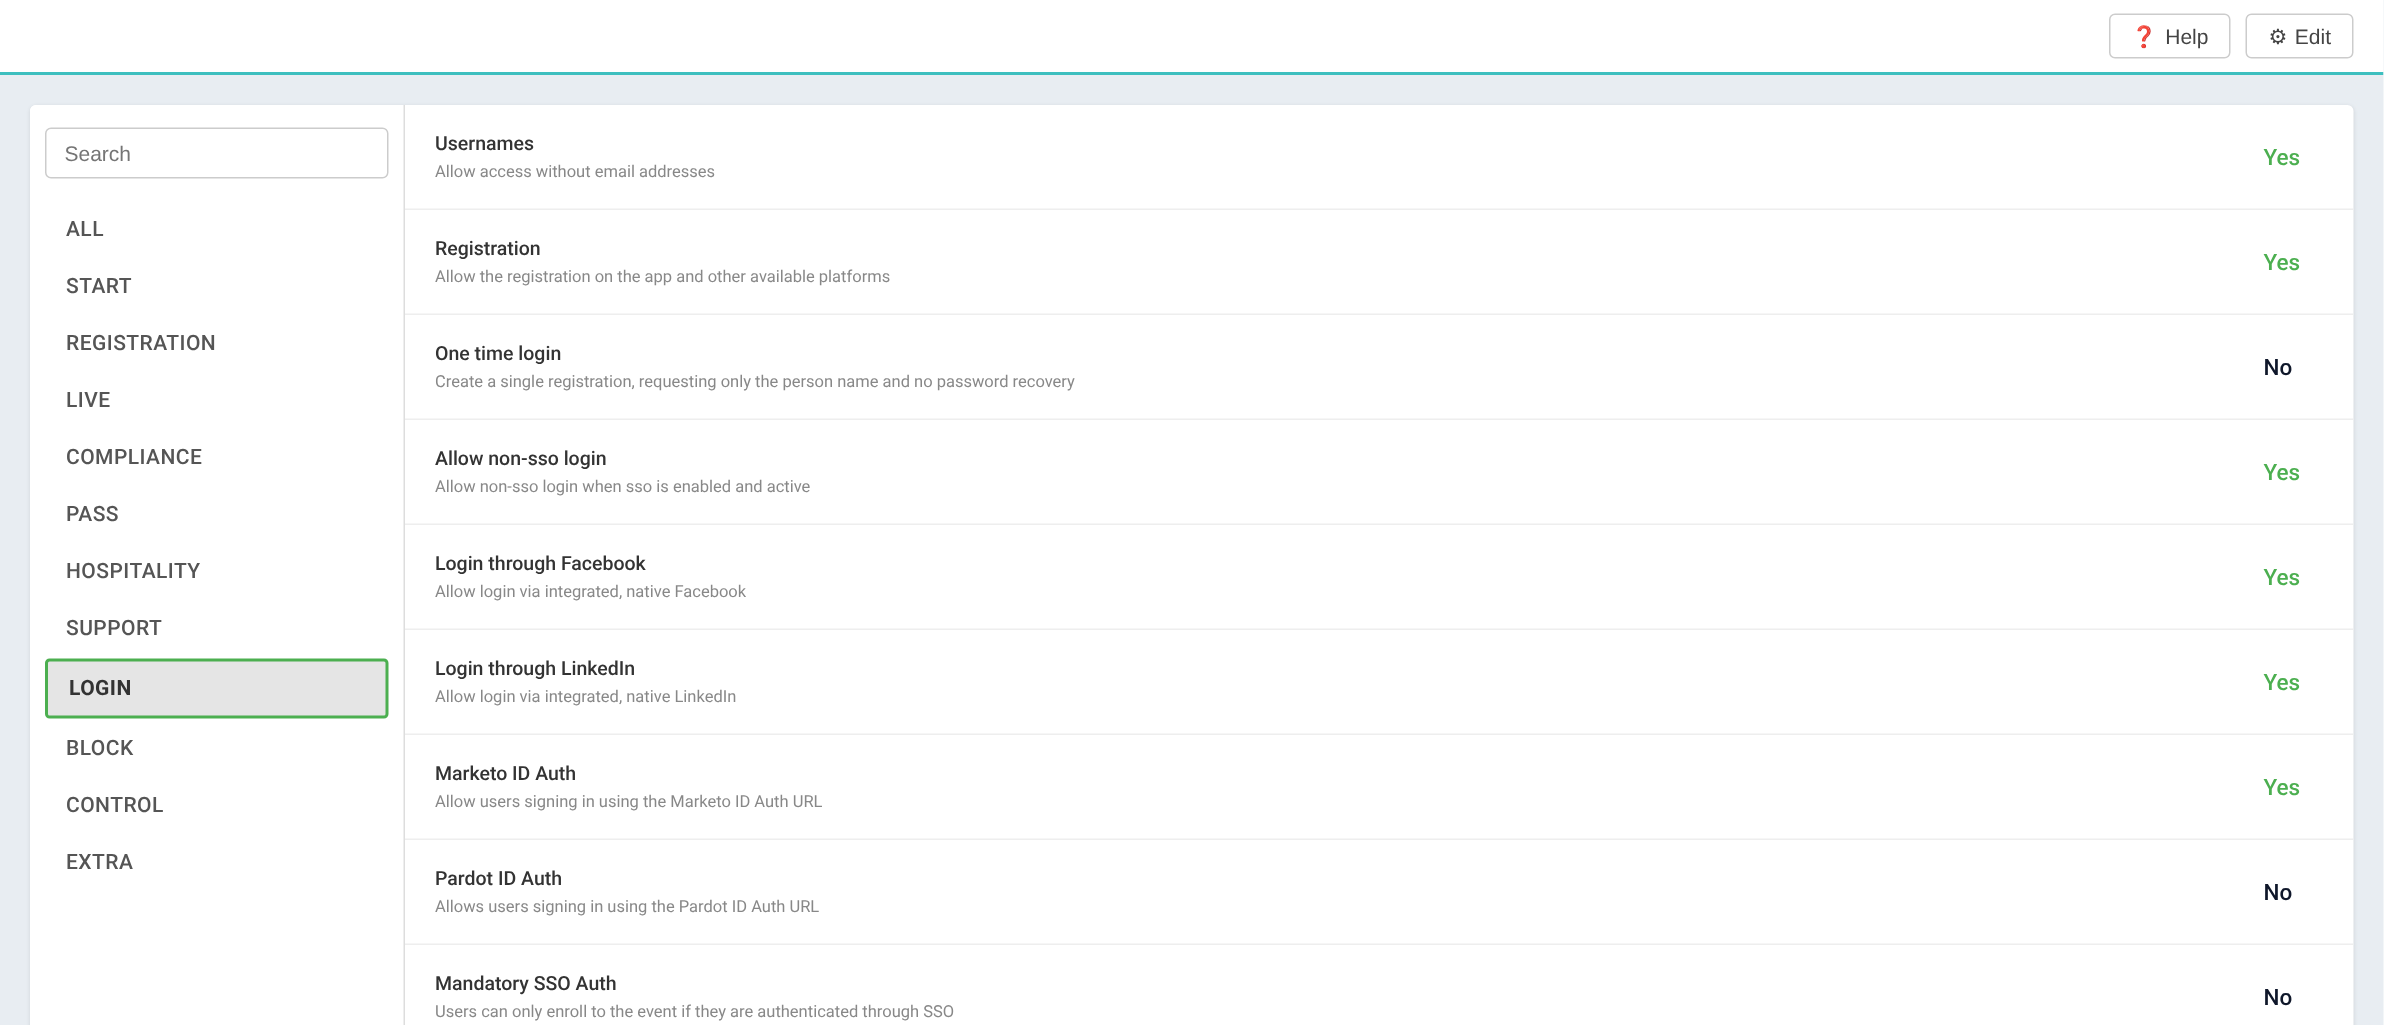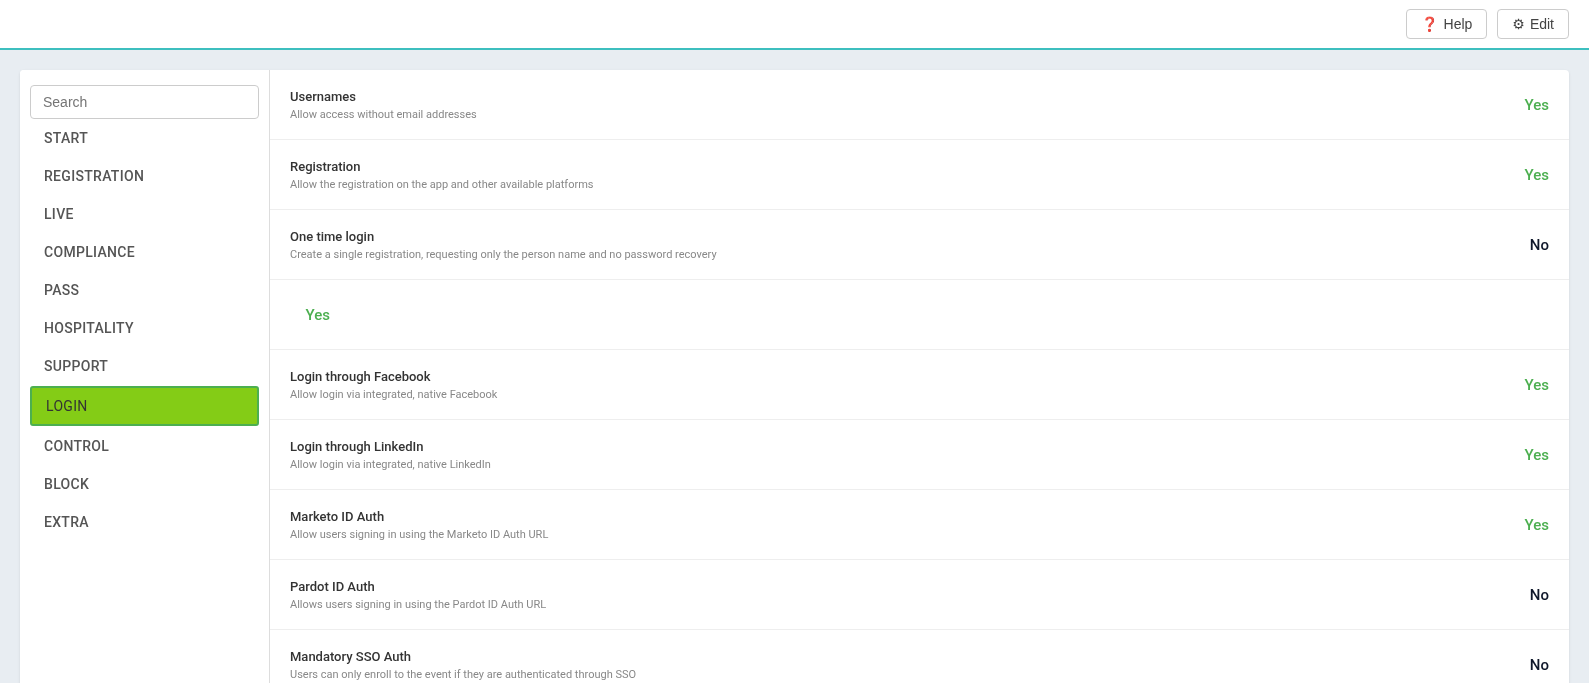--- a/index.html
+++ b/index.html
@@ -55,39 +55,39 @@
       border-right: 1px solid #ddd;
       padding: 15px 10px;
     }
     .search-input {
       width: 100%;
       padding: 8px 12px;
       border: 1px solid #ccc;
       border-radius: 4px;
       font-size: 14px;
       color: #c2410c;
-      margin-bottom: 1px;
+      margin-bottom: 16px;
       outline: none;
     }
 
     .nav-item {
       padding: 10px 14px;
       cursor: pointer;
       font-size: 14px;
       font-weight: 500;
       color: #555;
       border-radius: 3px;
       margin-bottom: 2px;
       letter-spacing: 0.3px;
     }
     .nav-item.active {
       border: 2px solid #4caf50;
       color: #333;
-      font-weight: 400;
-      background: #84cc16;
+      font-weight: 700;
+      background: #e5e5e5;
     }
 
     
     .content-area {
       flex: 1;
       overflow-y: auto;
       position: relative;
     }
 
     
@@ -113,21 +113,20 @@
       margin-bottom: 4px;
     }
     .feature-desc {
       font-size: 11px;
       color: #888;
     }
     .feature-value {
       font-size: 15px;
       font-weight: 500;
       min-width: 40px;
-      text-align: right;
     }
     .feature-value.yes { color: #4caf50; }
     .feature-value.no { color: #0f172a; }
   </style>
 </head>
 <body>
 
 <div class="top-bar">
   <button class="top-bar-btn">
     <span>❓</span>
@@ -138,30 +137,31 @@
     <span>Edit</span>
   </button>
 </div>
 
 <div class="main-layout">
 
   <div class="sidebar">
     <input class="search-input" type="text" placeholder="Search" style="">
     <div id="nav-list">
 
+    <div class="nav-item">ALL</div>
         <div class="nav-item">START</div>
         <div class="nav-item">REGISTRATION</div>
         <div class="nav-item">LIVE</div>
         <div class="nav-item">COMPLIANCE</div>
         <div class="nav-item">PASS</div>
         <div class="nav-item">HOSPITALITY</div>
         <div class="nav-item">SUPPORT</div>
         <div class="nav-item active">LOGIN</div>
+        <div class="nav-item">BLOCK</div>
         <div class="nav-item">CONTROL</div>
-        <div class="nav-item">BLOCK</div>
         <div class="nav-item">EXTRA</div>
       </div>
   </div>
 
   <div class="content-area">
     <div id="feature-list">
 
     <div class="feature-row">
           <div class="feature-info">
             <div class="feature-title">Usernames</div>
@@ -177,20 +177,24 @@
           <div class="feature-value yes">Yes</div>
         </div>
         <div class="feature-row">
           <div class="feature-info">
             <div class="feature-title">One time login</div>
             <div class="feature-desc">Create a single registration, requesting only the person name and no password recovery</div>
           </div>
           <div class="feature-value no">No</div>
         </div>
         <div class="feature-row">
+          <div class="feature-info">
+            <div class="feature-title">Allow non-sso login</div>
+            <div class="feature-desc">Allow non-sso login when sso is enabled and active</div>
+          </div>
           <div class="feature-value yes">Yes</div>
         </div>
         <div class="feature-row">
           <div class="feature-info">
             <div class="feature-title">Login through Facebook</div>
             <div class="feature-desc">Allow login via integrated, native Facebook</div>
           </div>
           <div class="feature-value yes">Yes</div>
         </div>
         <div class="feature-row">

